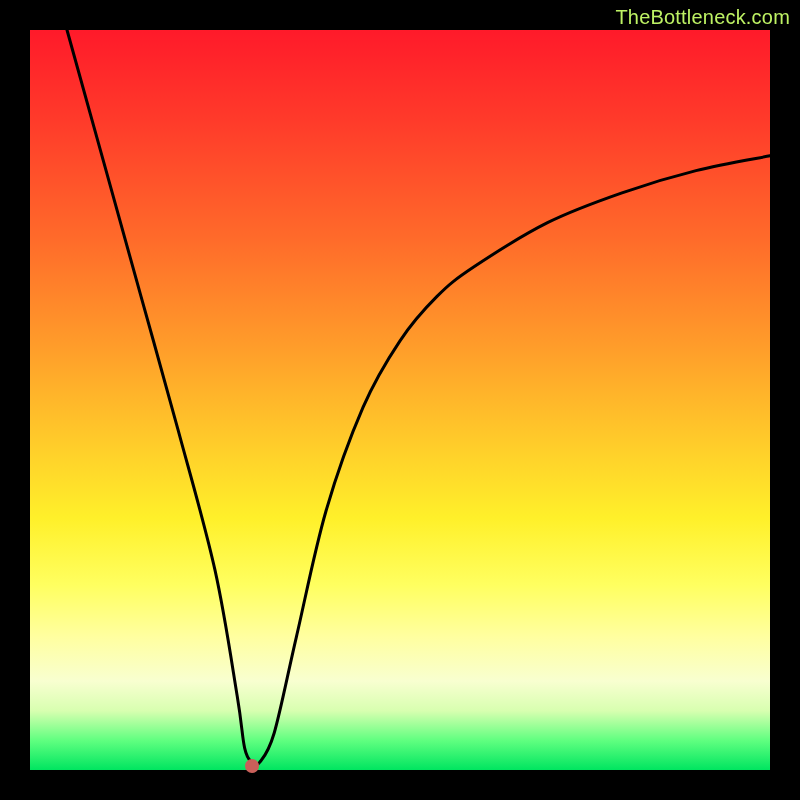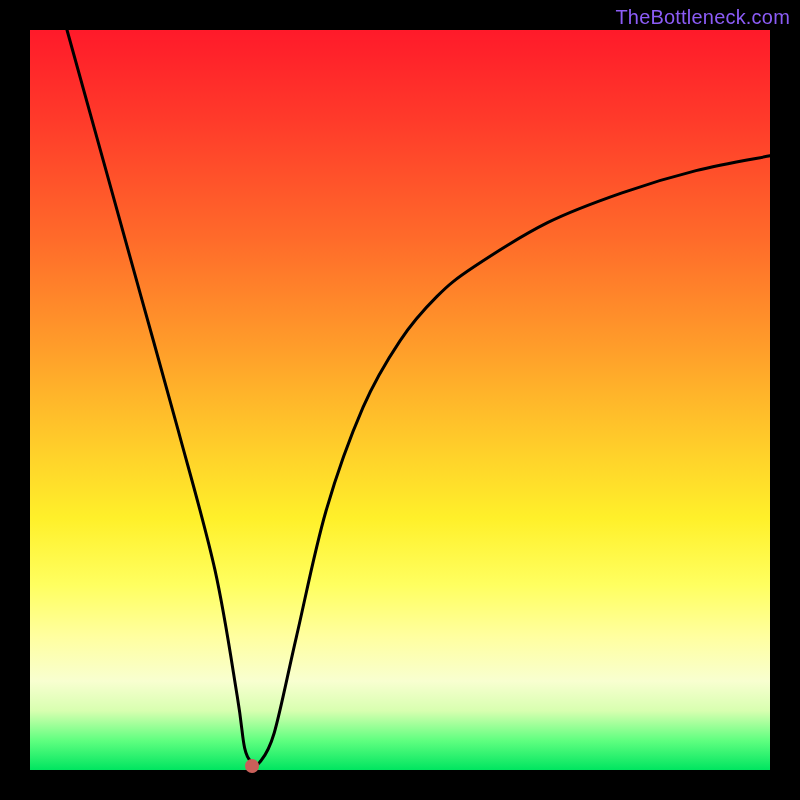--- a/index.html
+++ b/index.html
@@ -34,21 +34,21 @@
       #ffffa0 82%,
       #f8ffd0 88%,
       #d8ffb0 92%,
       #60ff80 96%,
       #00e560 100%);
   }
   .attribution {
     position: absolute;
     top: 6px;
     right: 10px;
-    color: #8b5cf6;
+    color: #bef264;
     font-size: 20px;
     font-weight: 500;
     letter-spacing: 0.2px;
   }
   svg.curve {
     position: absolute;
     left: 0;
     top: 0;
     width: 740px;
     height: 740px;

